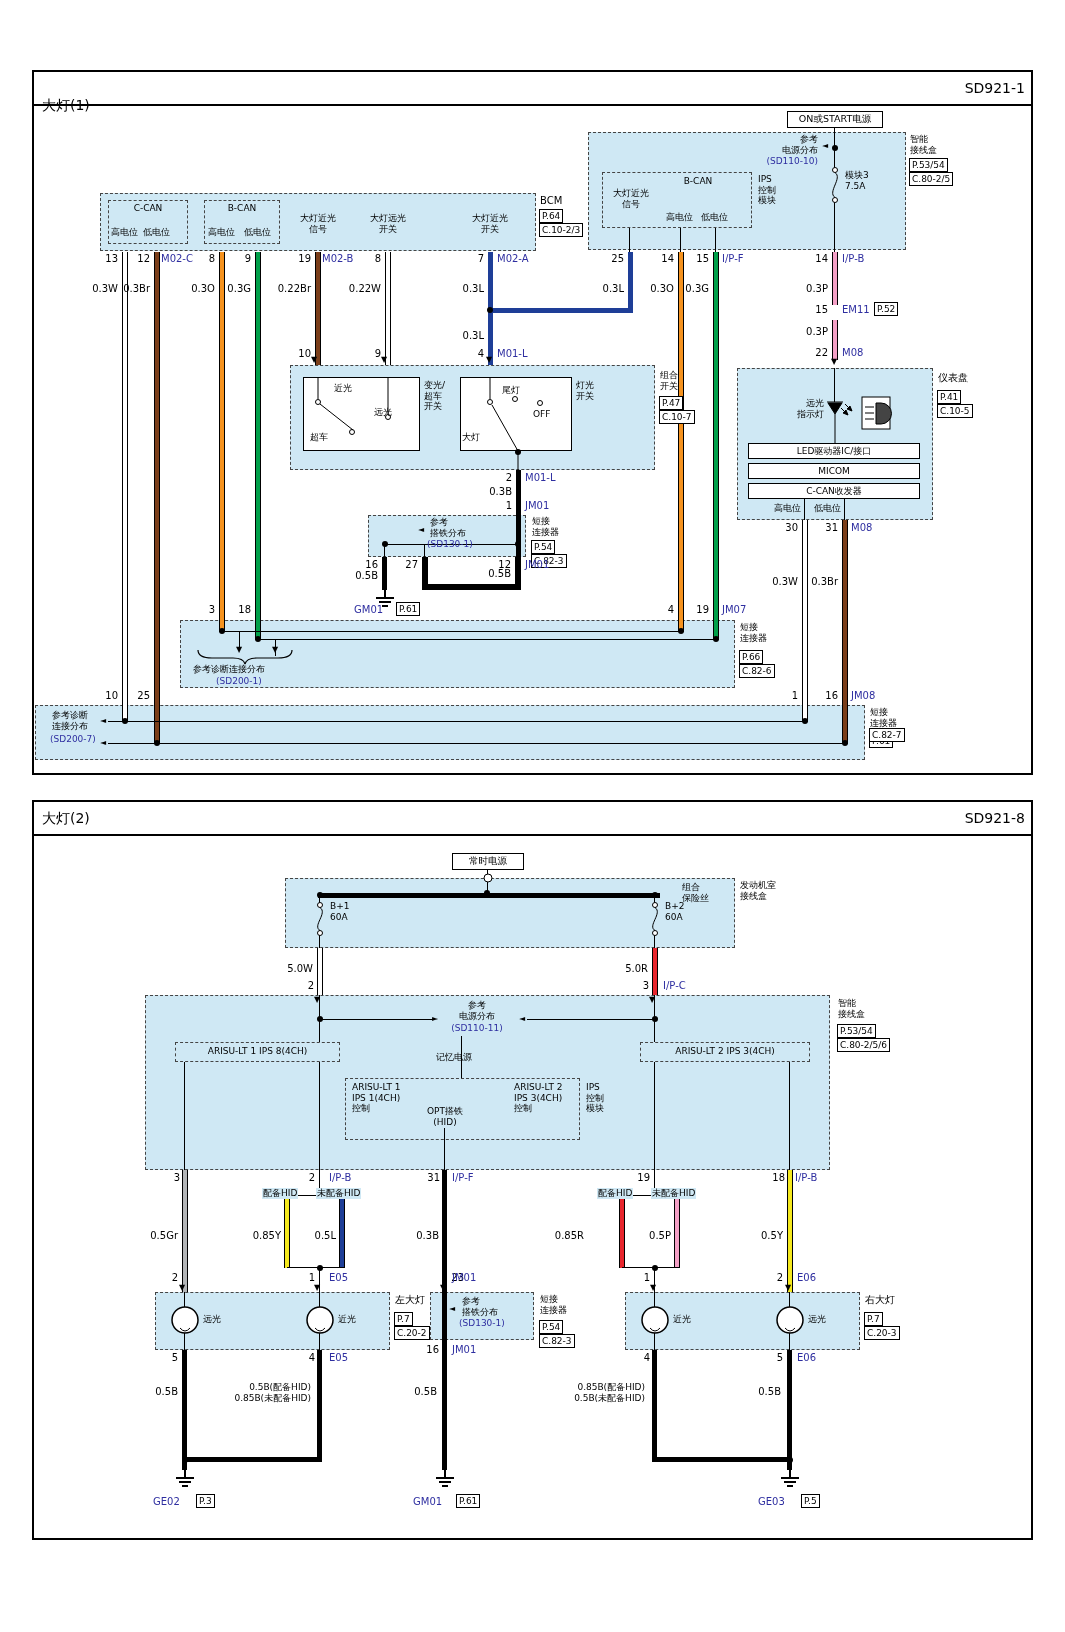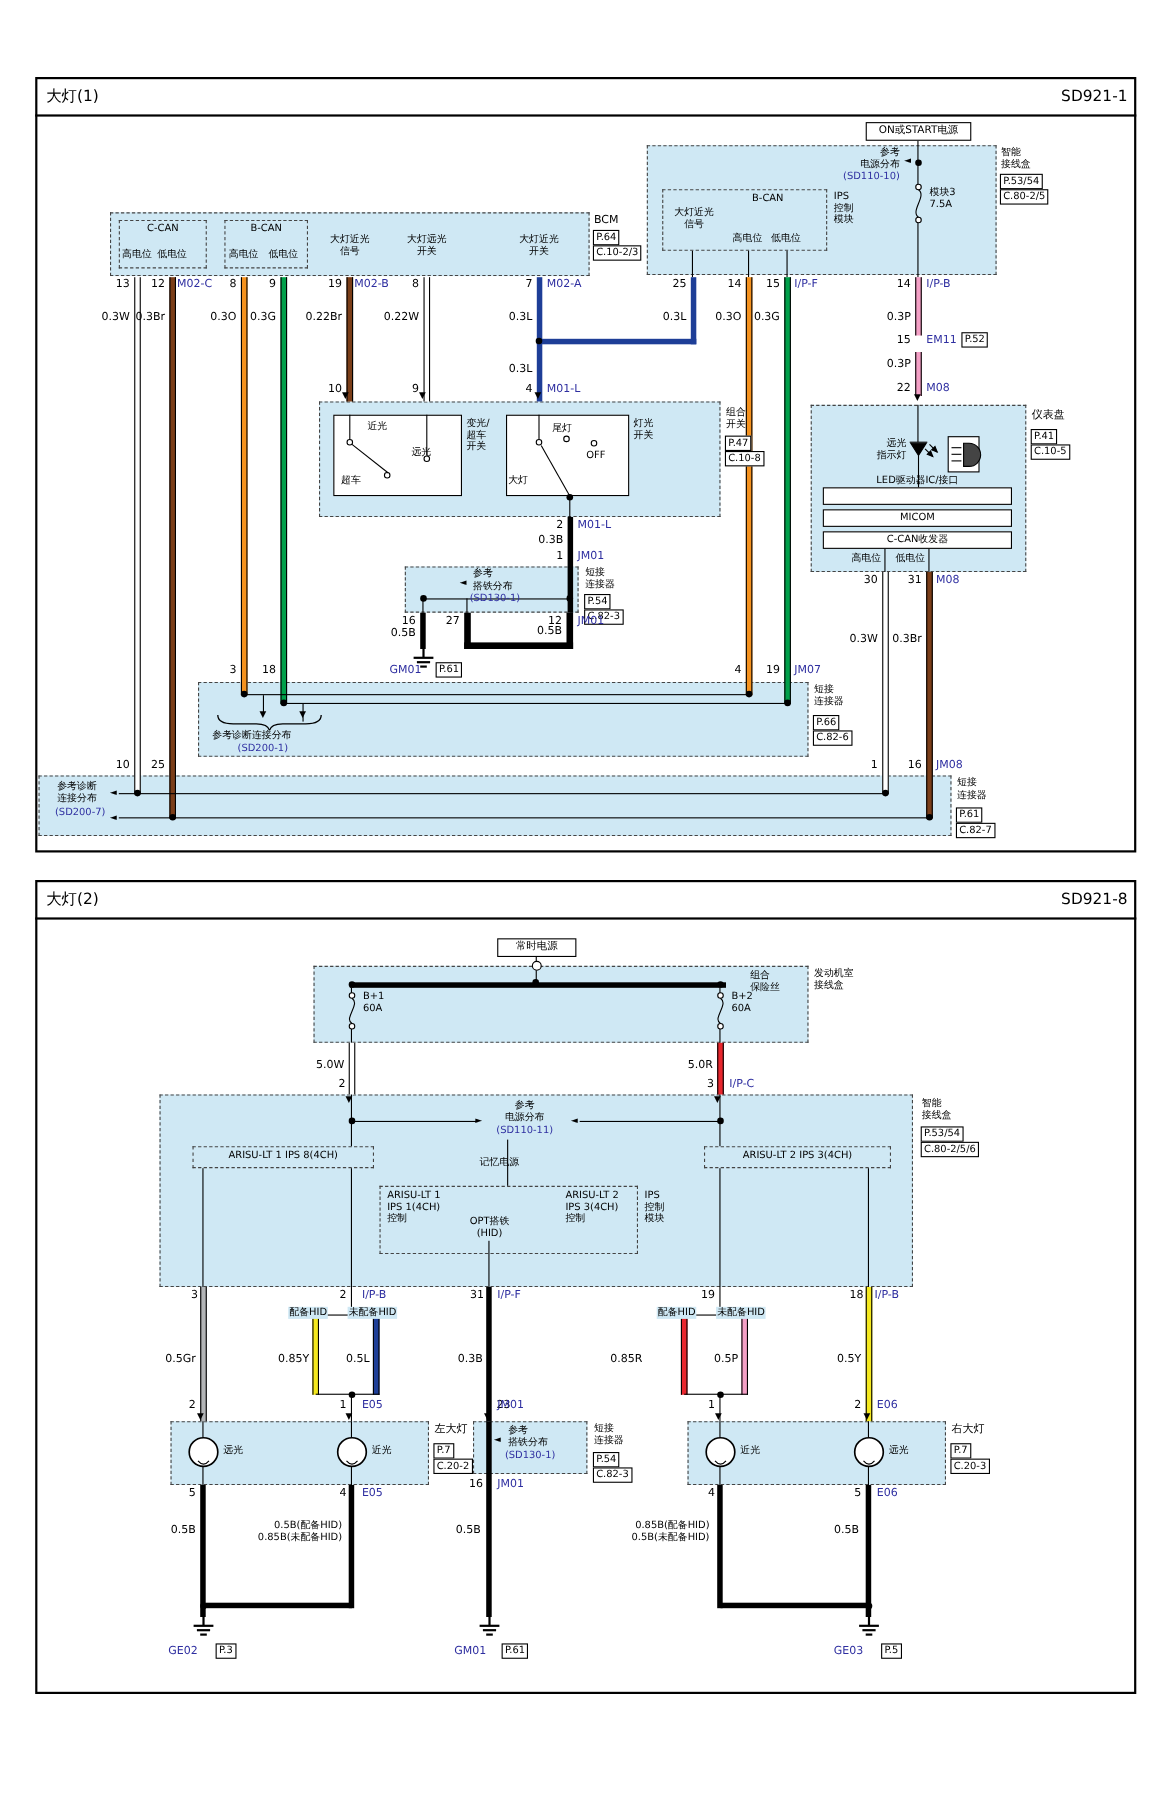--- a/index.html
+++ b/index.html
@@ -306,21 +306,21 @@
   <div class="ar" style="left:649px;top:996px">▼</div>
   <div class="ar" style="left:432px;top:1015px">►</div>
   <div class="ar" style="left:519px;top:1015px">◄</div>
   <div class="ar" style="left:179px;top:1284px">▼</div>
   <div class="ar" style="left:314px;top:1284px">▼</div>
   <div class="ar" style="left:440px;top:1284px">▼</div>
   <div class="ar" style="left:650px;top:1284px">▼</div>
   <div class="ar" style="left:785px;top:1284px">▼</div>
   <div class="ar" style="left:449px;top:1305px">◄</div>
 
-  <div class="lbl t14" style="left:42px;top:80px">大灯(1)</div>
+  <div class="lbl t14" style="left:42px;top:97px">大灯(1)</div>
   <div class="lbl t14 rt" style="left:930px;top:80px;width:95px">SD921-1</div>
   <div class="lbl ct" style="left:787px;top:113px;width:96px;font-size:9.5px">ON或START电源</div>
 
   <div class="lbl lbl9" style="left:910px;top:134px">智能
 接线盒</div>
   <div class="pb" style="left:909px;top:158px">P.53/54</div>
   <div class="pb" style="left:909px;top:172px">C.80-2/5</div>
   <div class="lbl lbl9 rt" style="left:760px;top:134px;width:58px">参考
 电源分布</div>
   <div class="lbl lbl9 rt blue" style="left:750px;top:156px;width:68px">(SD110-10)</div>
@@ -399,21 +399,21 @@
   <div class="lbl lbl9" style="left:374px;top:407px">远光</div>
   <div class="lbl lbl9" style="left:310px;top:432px">超车</div>
   <div class="lbl lbl9" style="left:576px;top:380px">灯光
 开关</div>
   <div class="lbl lbl9" style="left:462px;top:432px">大灯</div>
   <div class="lbl lbl9" style="left:502px;top:385px">尾灯</div>
   <div class="lbl lbl9" style="left:533px;top:409px">OFF</div>
   <div class="lbl lbl9" style="left:660px;top:370px">组合
 开关</div>
   <div class="pb" style="left:659px;top:396px">P.47</div>
-  <div class="pb" style="left:659px;top:410px">C.10-8</div>
+  <div class="pb" style="left:659px;top:410px">C.10-7</div>
 
   <div class="lbl rt" style="left:496px;top:472px;width:16px">2</div>
   <div class="lbl blue" style="left:525px;top:472px">M01-L</div>
   <div class="lbl rt" style="left:482px;top:486px;width:30px">0.3B</div>
   <div class="lbl rt" style="left:496px;top:500px;width:16px">1</div>
   <div class="lbl blue" style="left:525px;top:500px">JM01</div>
   <div class="lbl lbl9" style="left:430px;top:517px">参考
 搭铁分布</div>
   <div class="lbl lbl9 blue" style="left:427px;top:539px">(SD130-1)</div>
   <div class="lbl lbl9" style="left:532px;top:516px">短接
@@ -424,21 +424,21 @@
   <div class="lbl rt" style="left:402px;top:559px;width:16px">27</div>
   <div class="lbl rt" style="left:495px;top:559px;width:16px">12</div>
   <div class="lbl blue" style="left:525px;top:559px">JM01</div>
   <div class="lbl rt" style="left:346px;top:570px;width:32px">0.5B</div>
   <div class="lbl rt" style="left:479px;top:568px;width:32px">0.5B</div>
   <div class="lbl blue" style="left:354px;top:604px">GM01</div>
   <div class="pb" style="left:396px;top:602px">P.61</div>
 
   <div class="lbl lbl9 rt" style="left:780px;top:398px;width:44px">远光
 指示灯</div>
-  <div class="lbl lbl9 ct" style="left:748px;top:432px;width:172px">LED驱动器IC/接口</div>
+  <div class="lbl lbl9 ct" style="left:748px;top:446px;width:172px">LED驱动器IC/接口</div>
   <div class="lbl lbl9 ct" style="left:748px;top:466px;width:172px">MICOM</div>
   <div class="lbl lbl9 ct" style="left:748px;top:486px;width:172px">C-CAN收发器</div>
   <div class="lbl lbl9" style="left:774px;top:503px">高电位</div>
   <div class="lbl lbl9" style="left:814px;top:503px">低电位</div>
   <div class="lbl" style="left:938px;top:372px">仪表盘</div>
   <div class="pb" style="left:937px;top:390px">P.41</div>
   <div class="pb" style="left:937px;top:404px">C.10-5</div>
   <div class="lbl rt" style="left:782px;top:522px;width:16px">30</div>
   <div class="lbl rt" style="left:822px;top:522px;width:16px">31</div>
   <div class="lbl blue" style="left:851px;top:522px">M08</div>
@@ -461,21 +461,21 @@
   <div class="lbl rt" style="left:134px;top:690px;width:16px">25</div>
   <div class="lbl rt" style="left:782px;top:690px;width:16px">1</div>
   <div class="lbl rt" style="left:822px;top:690px;width:16px">16</div>
   <div class="lbl blue" style="left:851px;top:690px">JM08</div>
   <div class="lbl lbl9" style="left:52px;top:710px">参考诊断
 连接分布</div>
   <div class="lbl lbl9 blue" style="left:50px;top:734px">(SD200-7)</div>
   <div class="lbl lbl9" style="left:870px;top:707px">短接
 连接器</div>
   <div class="pb" style="left:869px;top:734px">P.61</div>
-  <div class="pb" style="left:869px;top:748px">C.82-7</div>
+  <div class="pb" style="left:869px;top:728px">C.82-7</div>
 
   <div class="lbl t14" style="left:42px;top:810px">大灯(2)</div>
   <div class="lbl t14 rt" style="left:930px;top:810px;width:95px">SD921-8</div>
   <div class="lbl ct" style="left:452px;top:855px;width:72px;font-size:9.5px">常时电源</div>
 
   <div class="lbl lbl9" style="left:682px;top:882px">组合
 保险丝</div>
   <div class="lbl lbl9" style="left:740px;top:880px">发动机室
 接线盒</div>
   <div class="lbl lbl9" style="left:330px;top:901px">B+1

